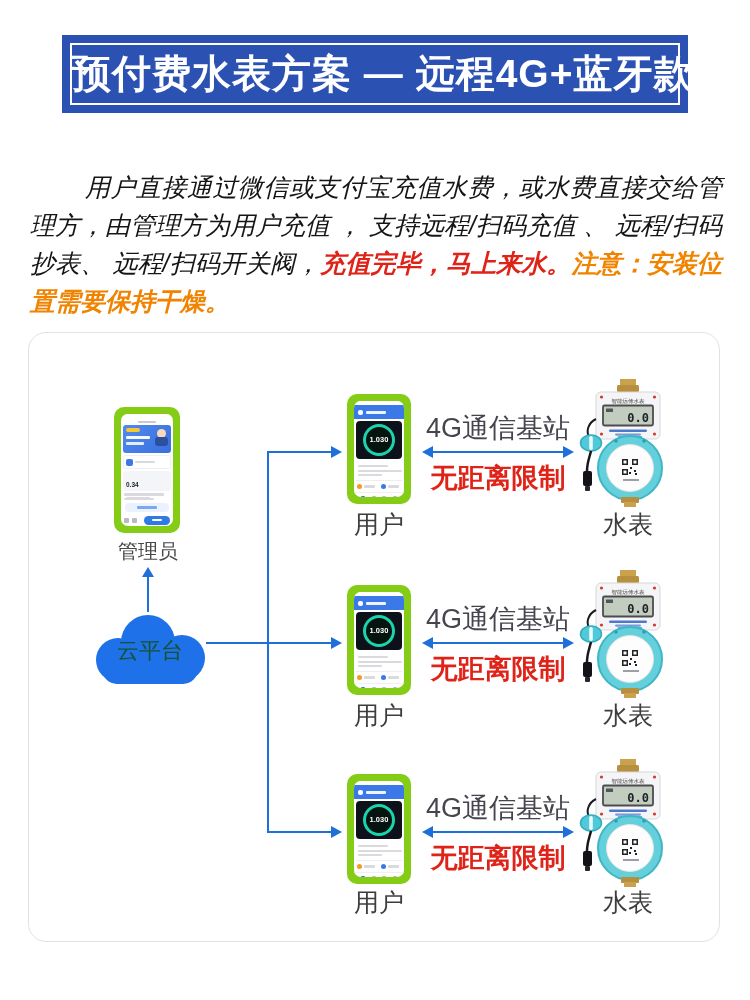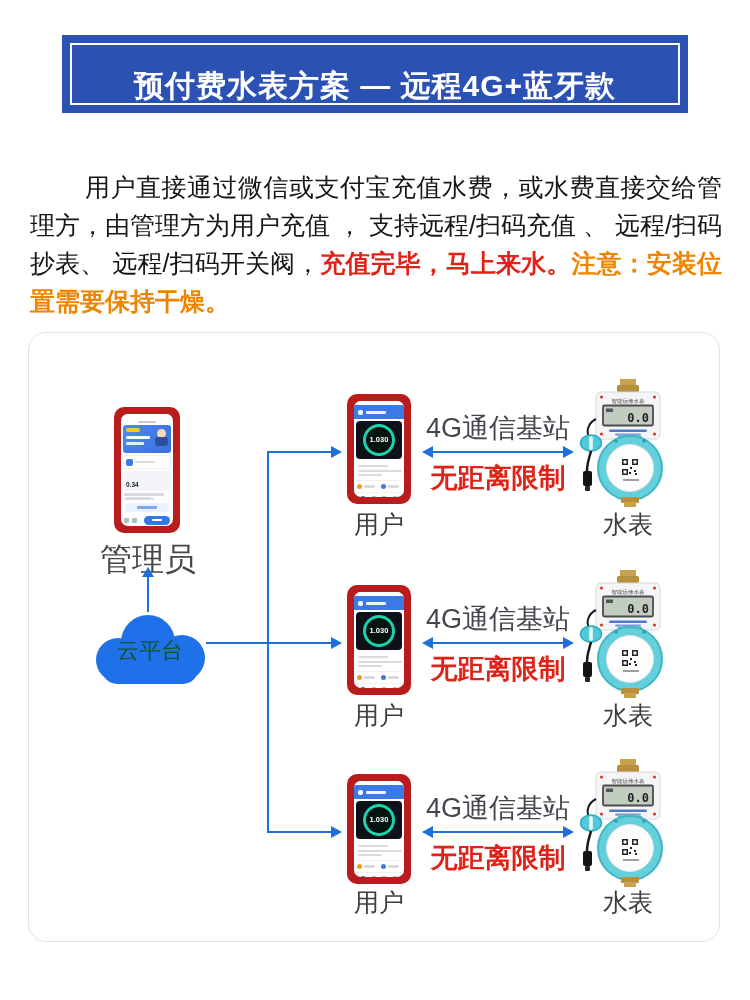--- a/index.html
+++ b/index.html
@@ -2,35 +2,35 @@
 <html><head>
 <meta charset="utf-8">
 <style>
   html,body{margin:0;padding:0;background:#fff;}
   .page{position:relative;width:750px;height:1000px;background:#fff;overflow:hidden;
         font-family:"Liberation Sans","DejaVu Sans",sans-serif;}
 
   
   .banner{position:absolute;left:62px;top:35px;width:626px;height:78px;background:#2b51b3;}
   .banner-frame{position:absolute;left:8px;top:8px;right:8px;bottom:8px;border:2px solid #ffffff;}
-  .banner-title{margin:12px;text-align:center;line-height:58px;color:#fff;font-size:30px;
+  .banner-title{margin:0;text-align:center;line-height:58px;color:#fff;font-size:39px;
                 font-weight:bold;letter-spacing:1px;white-space:nowrap;}
 
   
   .intro{position:absolute;left:30px;top:168px;width:692px;margin:0;font-size:25px;
-         line-height:38px;color:#151515;text-align:justify;text-indent:2.2em;}
+         line-height:38px;color:#151515;text-align:justify;text-indent:2.2em;font-style:italic;}
   .intro .red{color:#e02318;font-weight:bold;}
   .intro .orange{color:#f08300;font-weight:bold;}
 
   
   .diagram{position:absolute;left:28px;top:332px;width:690px;height:608px;
            border:1px solid #e2e2e2;border-radius:18px;background:#fff;}
   .lbl{position:absolute;text-align:center;color:#3d3d3d;font-size:25px;}
   .admin-lbl{position:absolute;left:100px;top:538px;width:96px;text-align:center;
-             color:#474747;font-size:32px;}
+             color:#474747;font-size:20px;}
   .cloud-lbl{position:absolute;left:88px;top:636px;width:124px;text-align:center;
              color:#14532d;font-size:22px;}
   .carrier{position:absolute;left:420px;width:156px;text-align:center;color:#45454d;
            font-size:27px;}
   .constraint{position:absolute;left:420px;width:156px;text-align:center;color:#e02318;
               font-size:27px;font-weight:bold;}
 
   
   .line{position:absolute;background:#1e6fd9;}
   .head-right{position:absolute;width:0;height:0;border-top:6px solid transparent;
@@ -41,21 +41,21 @@
            border-right:6px solid transparent;border-bottom:10px solid #1e6fd9;}
   .dbl-arrow{position:absolute;left:422px;width:152px;height:12px;}
   .dbl-arrow .mid{position:absolute;left:9px;right:9px;top:5px;height:2px;background:#1e6fd9;}
   .dbl-arrow .head-left{left:0;top:0;}
   .dbl-arrow .head-right{right:0;top:0;}
   .branch{position:absolute;left:268px;width:74px;height:12px;}
   .branch .mid{position:absolute;left:0;width:63px;top:5px;height:2px;background:#1e6fd9;}
   .branch .head-right{left:63px;top:0;}
 
   
-  .phone{position:absolute;background:#b91c1c;border-radius:10px;padding:7px;box-sizing:border-box;}
+  .phone{position:absolute;background:#84cc16;border-radius:10px;padding:7px;box-sizing:border-box;}
   .screen{position:relative;width:100%;height:100%;background:#fff;border-radius:7px;overflow:hidden;}
   .user-phone{left:347px;width:64px;height:110px;}
   .bar{display:block;background:#d9d9de;border-radius:1px;}
 
   .u-status{height:4px;background:#fff;}
   .u-header{height:14px;background:#3b79e8;display:flex;align-items:center;padding:0 4px;gap:3px;}
   .u-header .dot{width:5px;height:5px;border-radius:2px;background:#fff;}
   .u-header .tbar{width:20px;height:3px;background:rgba(255,255,255,.92);border-radius:1px;}
   .u-gauge{margin:2px;height:38px;background:#0d1119;border-radius:4px;
            display:flex;align-items:center;justify-content:center;}

